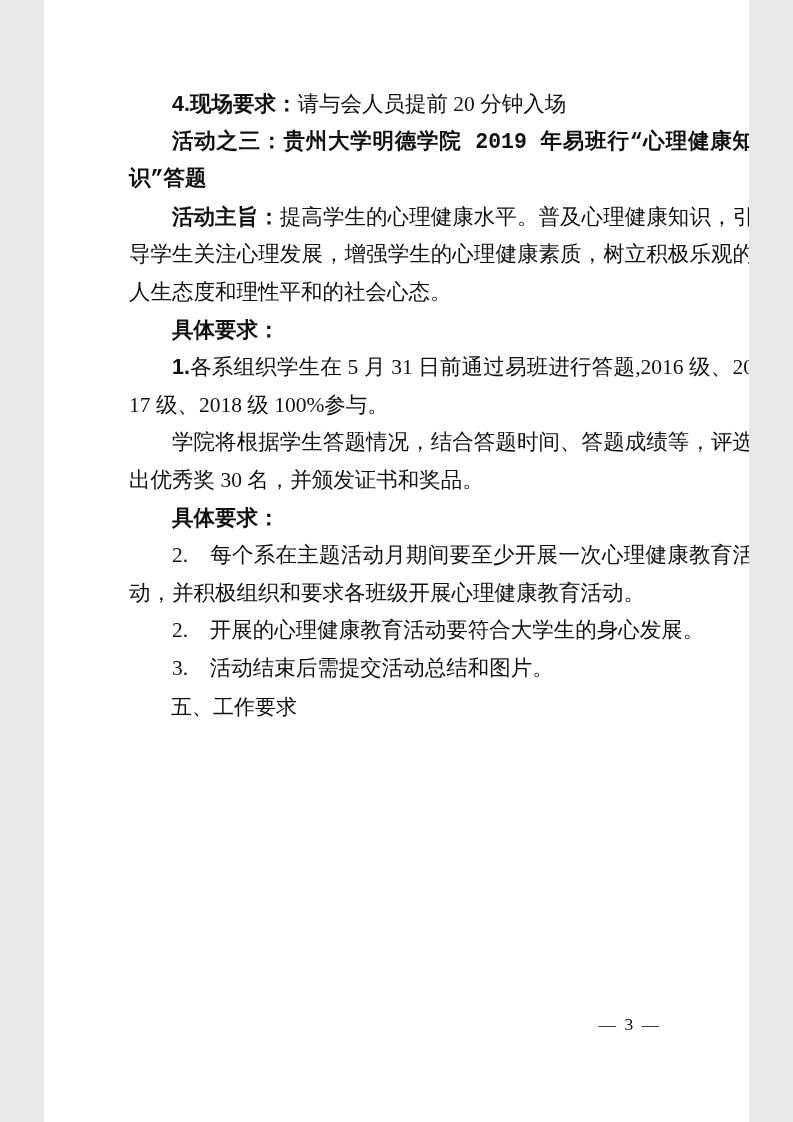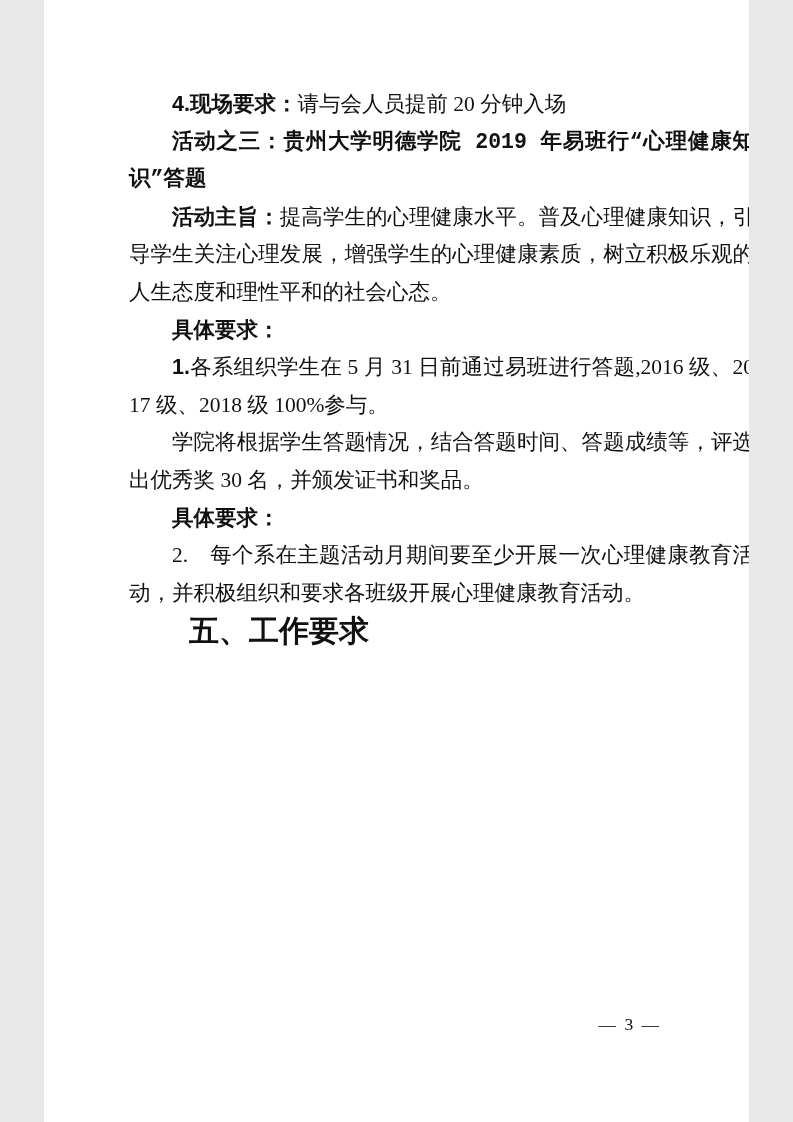--- a/index.html
+++ b/index.html
@@ -30,23 +30,23 @@
   }
   .para .label {
     font-weight: bold;
     font-family: "Liberation Sans", "DejaVu Sans", sans-serif;
   }
   .para.heading {
     font-weight: bold;
     font-family: Liberation Mono, monospace;
   }
   .para.section {
-    font-weight: bold;
+    font-weight: normal;
     font-family: "Liberation Sans", "DejaVu Sans", sans-serif;
-    font-size: 30px;
+    font-size: 21px;
   }
   .page-number {
     position: absolute;
     right: 88px;
     top: 1014px;
     font-size: 17.5px;
     letter-spacing: 2px;
     font-family: "Liberation Serif", "DejaVu Serif", serif;
     color: #111111;
   }
@@ -68,21 +68,23 @@
     <p class="para"><span class="label">1.</span><span>各系组织学生在 5 月 31 日前通过易班进行答题,2016 级、2017 级、2018 级 100%参与。</span></p>
 
     <p class="para"><span class="label"></span><span>学院将根据学生答题情况，结合答题时间、答题成绩等，评选出优秀奖 30 名，并颁发证书和奖品。</span></p>
 
 
 
     <p class="para"><span class="label">具体要求：</span><span></span></p>
 
     <p class="para"><span class="label"></span><span>2.　每个系在主题活动月期间要至少开展一次心理健康教育活动，并积极组织和要求各班级开展心理健康教育活动。</span></p>
 
+    <p class="para"><span class="label"></span><span>2.　开展的心理健康教育活动要符合大学生的身心发展。</span></p>
 
+    <p class="para"><span class="label"></span><span>3.　活动结束后需提交活动总结和图片。</span></p>
 
     <p class="para section"><span>五、工作要求</span></p>
 
 
   </div>
 
   <div class="page-number">— 3 —</div>
 </div>
 
 </body></html>

